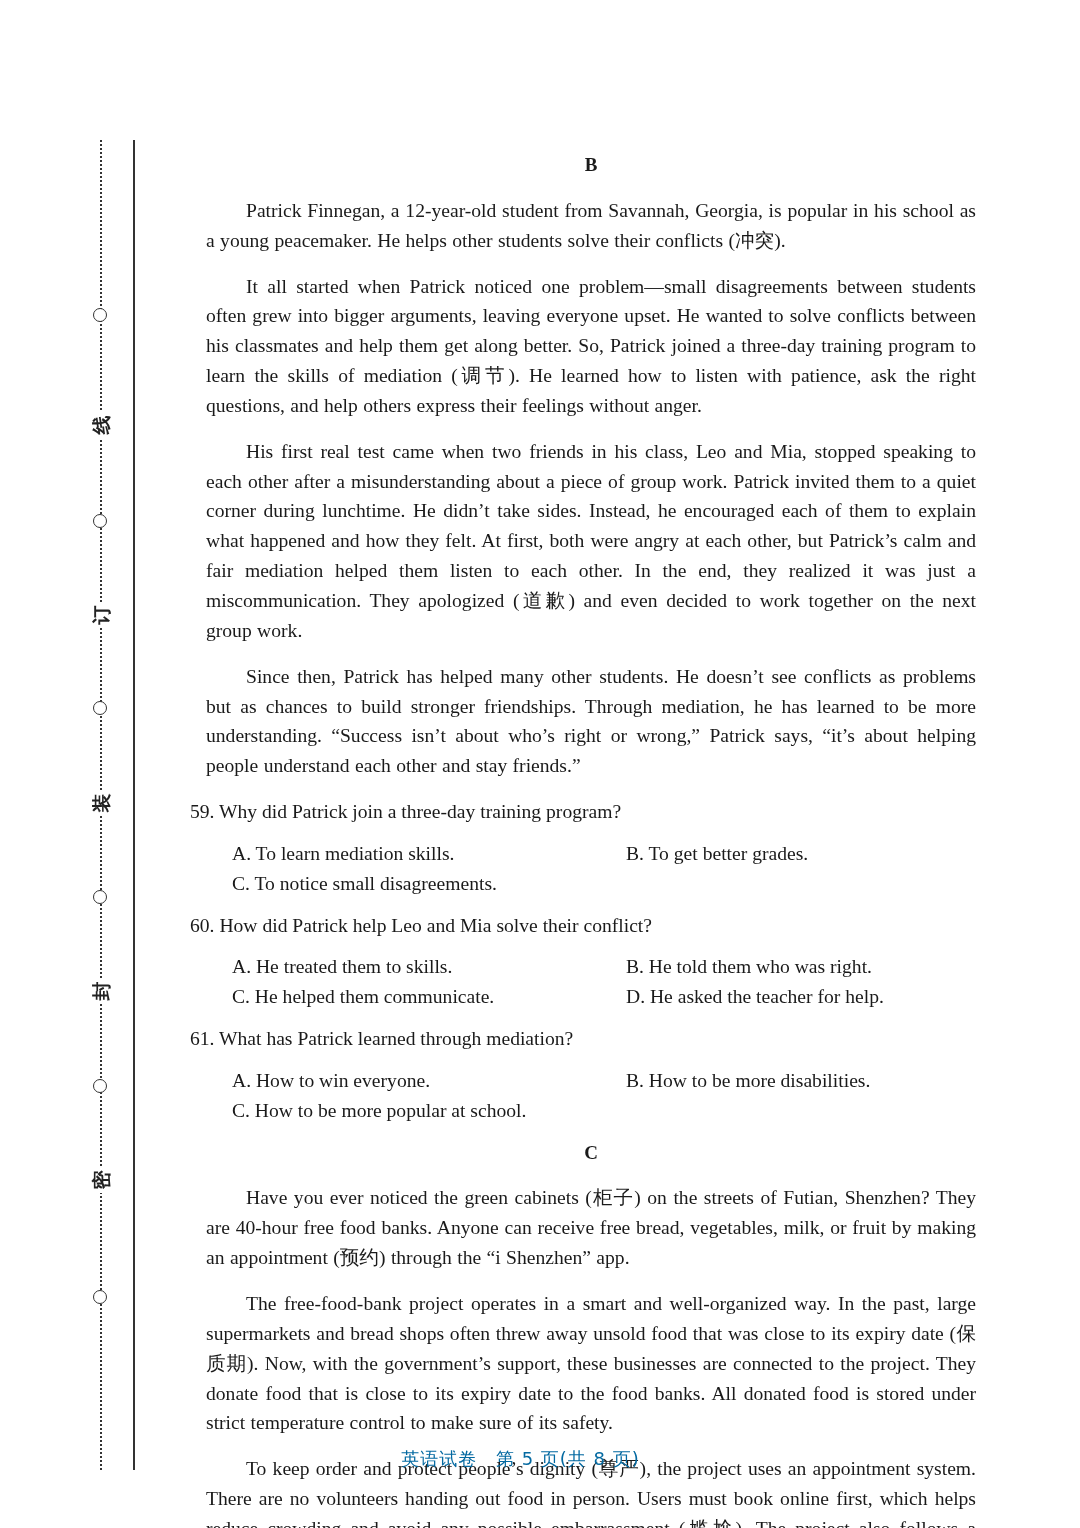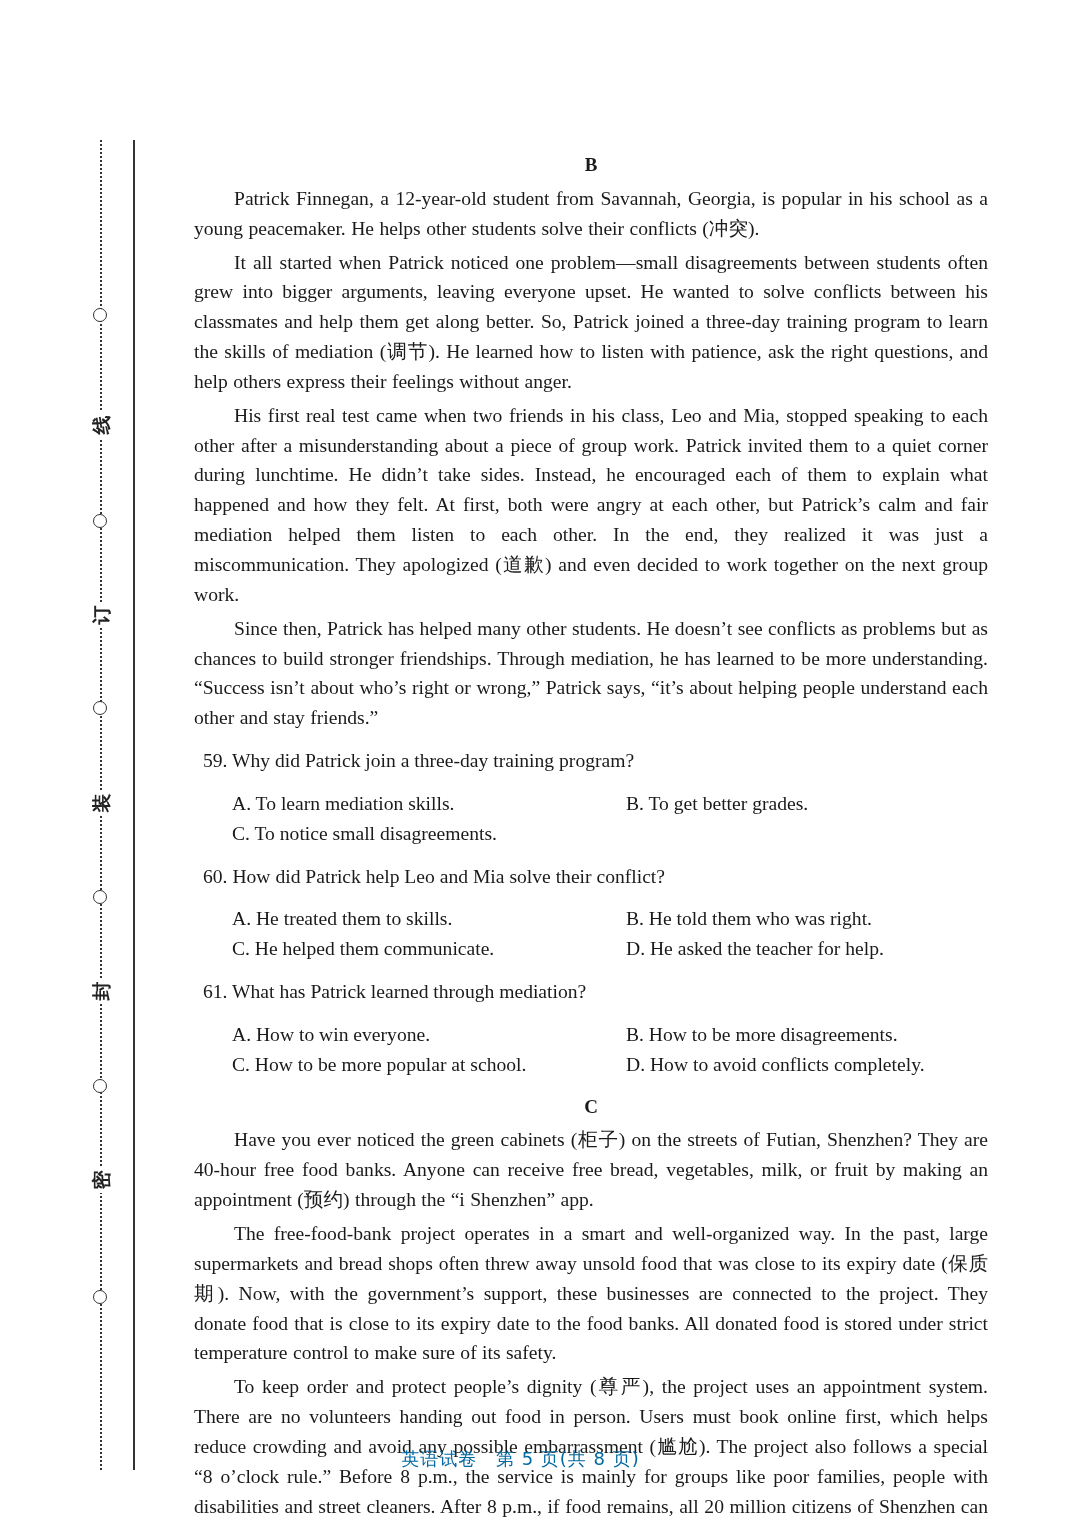--- a/index.html
+++ b/index.html
@@ -33,24 +33,24 @@
   
   .content {
     position: absolute; left: 190px; top: 150px; width: 802px;
     font-size: 19.6px; line-height: 29.85px;
   }
   .section-title {
     text-align: center; font-weight: bold; font-size: 19px; height: 29.85px;
     margin: 0;
   }
   .para {
-    text-align: justify; text-indent: 40px; margin: 4px;
+    text-align: justify; text-indent: 40px; margin: 16px;
     word-spacing: 0.5px;
   }
-  .question { margin: 13px; }
+  .question { margin: 0; }
   .options {
     display: grid; grid-template-columns: 394px 408px;
     padding-left: 30px; margin: 12px;
   }
   .opt { white-space: nowrap; }
   .footer {
     position: absolute; left: 0; width: 1041px; top: 1447px;
     text-align: center; font-family: "DejaVu Sans", sans-serif;
     font-size: 18px; font-weight: normal; letter-spacing: 1px; color: #0369a1;
   }
@@ -100,23 +100,22 @@
         <span class="opt">B. He told them who was right.</span>
         <span class="opt">C. He helped them communicate.</span>
         <span class="opt">D. He asked the teacher for help.</span>
       </div>
     </div>
 
     <div>
       <p class="question"><span>61.</span> <span>What has Patrick learned through mediation?</span></p>
       <div class="options">
         <span class="opt">A. How to win everyone.</span>
-        <span class="opt">B. How to be more disagreements.</span>
+        <span class="opt">B. How to be more disabilities.</span>
         <span class="opt">C. How to be more popular at school.</span>
-        <span class="opt">D. How to avoid conflicts completely.</span>
       </div>
     </div>
   </section>
 
   <section>
     <h2 class="section-title">C</h2>
     <p class="para">Have you ever noticed the green cabinets (柜子) on the streets of Futian, Shenzhen? They are 40-hour free food banks. Anyone can receive free bread, vegetables, milk, or fruit by making an appointment (预约) through the “i Shenzhen” app.</p>
     <p class="para">The free-food-bank project operates in a smart and well-organized way. In the past, large supermarkets and bread shops often threw away unsold food that was close to its expiry date (保质期). Now, with the government’s support, these businesses are connected to the project. They donate food that is close to its expiry date to the food banks. All donated food is stored under strict temperature control to make sure of its safety.</p>
     <p class="para">To keep order and protect people’s dignity (尊严), the project uses an appointment system. There are no volunteers handing out food in person. Users must book online first, which helps reduce crowding and avoid any possible embarrassment (尴尬). The project also follows a special “8 o’clock rule.” Before 8 p.m., the service is mainly for groups like poor families, people with disabilities and street cleaners. After 8 p.m., if food remains, all 20 million citizens of Shenzhen can make an appointment. In this way, receiving food is</p>
   </section>

